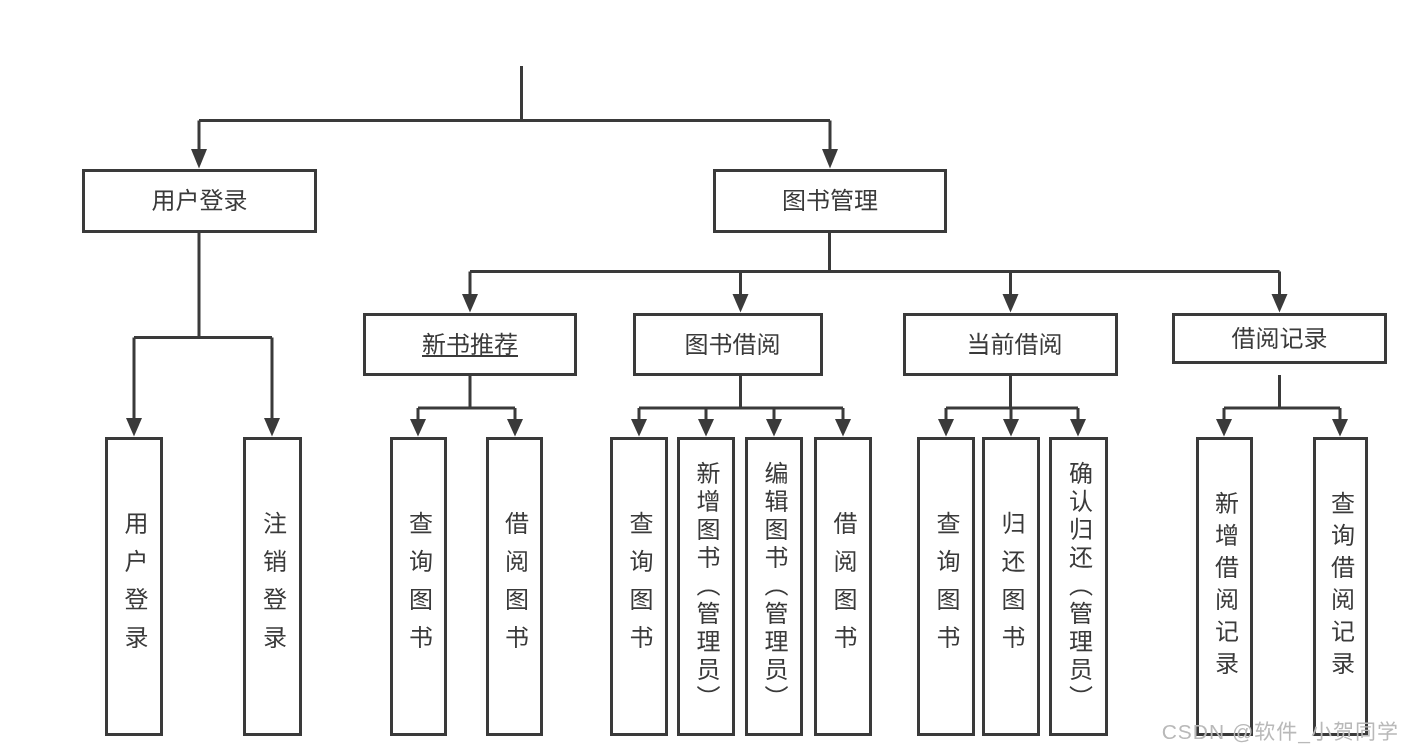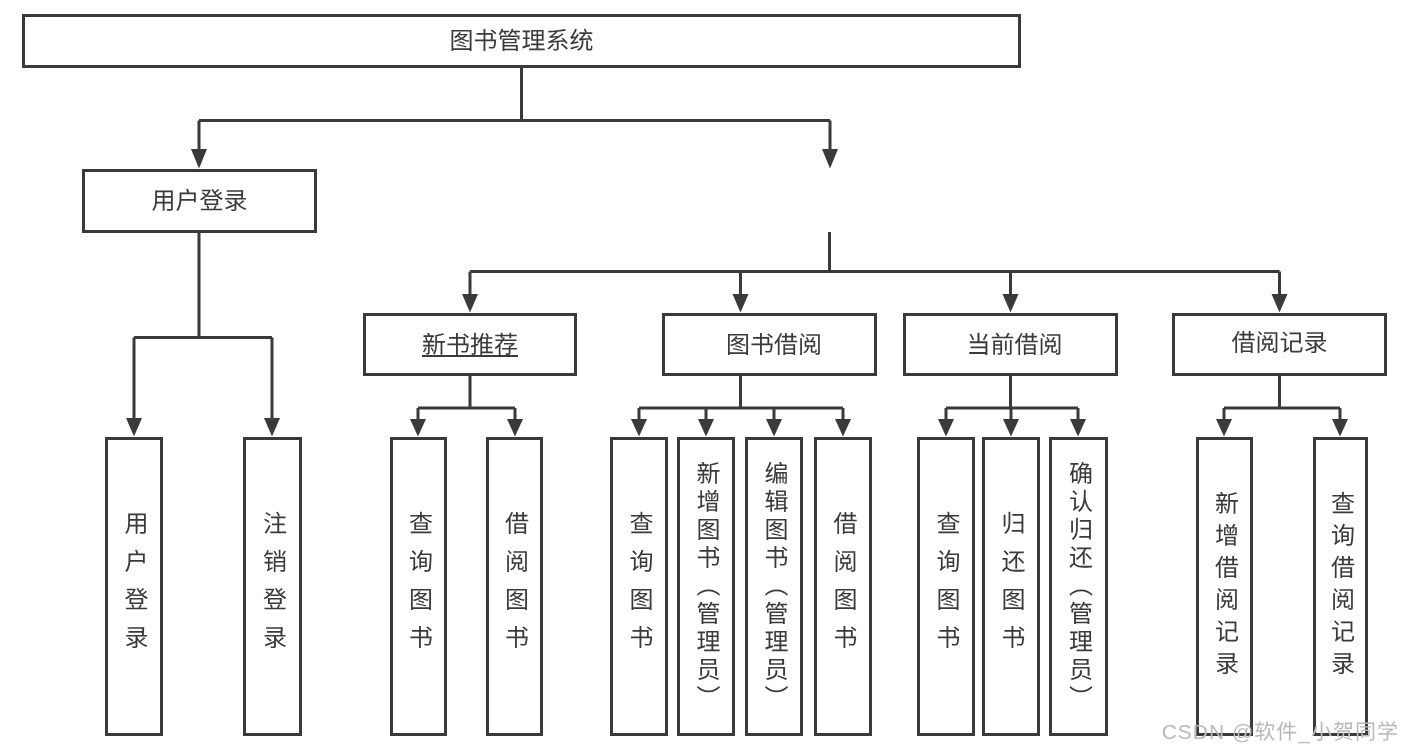--- a/index.html
+++ b/index.html
@@ -58,28 +58,28 @@
     <polygon class="arrow" points="698,419 714,419 706,436.5"></polygon>
     <polygon class="arrow" points="766,419 782,419 774,436.5"></polygon>
     <polygon class="arrow" points="835,419 851,419 843,436.5"></polygon>
     <polygon class="arrow" points="938,419 954,419 946,436.5"></polygon>
     <polygon class="arrow" points="1003,419 1019,419 1011,436.5"></polygon>
     <polygon class="arrow" points="1070,419 1086,419 1078,436.5"></polygon>
     <polygon class="arrow" points="1216,419 1232,419 1224,436.5"></polygon>
     <polygon class="arrow" points="1332,419 1348,419 1340,436.5"></polygon>
   </svg>
 
-  <div class="box" style="left:22px;top:14px;width:999px;height:54px;">图书管理系统</div>
 
   <div class="box" style="left:82px;top:169px;width:235px;height:64px;">用户登录</div>
+  <div class="box" style="left:713px;top:169px;width:234px;height:64px;">图书管理</div>
 
   <div class="box" style="left:363px;top:313px;width:214px;height:63px;text-decoration:underline;">新书推荐</div>
-  <div class="box" style="left:662px;top:313px;width:215px;height:63px;padding-left:9px;">图书借阅</div>
+  <div class="box" style="left:633px;top:313px;width:190px;height:63px;padding-left:9px;">图书借阅</div>
   <div class="box" style="left:903px;top:313px;width:215px;height:63px;padding-left:8px;">当前借阅</div>
-  <div class="box" style="left:1172px;top:313px;width:215px;height:63px;font-family:Liberation Mono, monospace;">借阅记录</div>
+  <div class="box" style="left:1172px;top:313px;width:215px;height:51px;">借阅记录</div>
 
   <div class="box leaf chars4" style="left:105px;top:437px;width:58px;height:299px;">用户登录</div>
   <div class="box leaf chars4" style="left:243px;top:437px;width:59px;height:299px;">注销登录</div>
 
   <div class="box leaf chars4" style="left:390px;top:437px;width:57px;height:299px;">查询图书</div>
   <div class="box leaf chars4" style="left:486px;top:437px;width:57px;height:299px;">借阅图书</div>
 
   <div class="box leaf chars4" style="left:610px;top:437px;width:58px;height:299px;">查询图书</div>
   <div class="box leaf chars9" style="left:677px;top:437px;width:58px;height:299px;">新增图书（管理员）</div>
   <div class="box leaf chars9" style="left:745px;top:437px;width:58px;height:299px;">编辑图书（管理员）</div>

